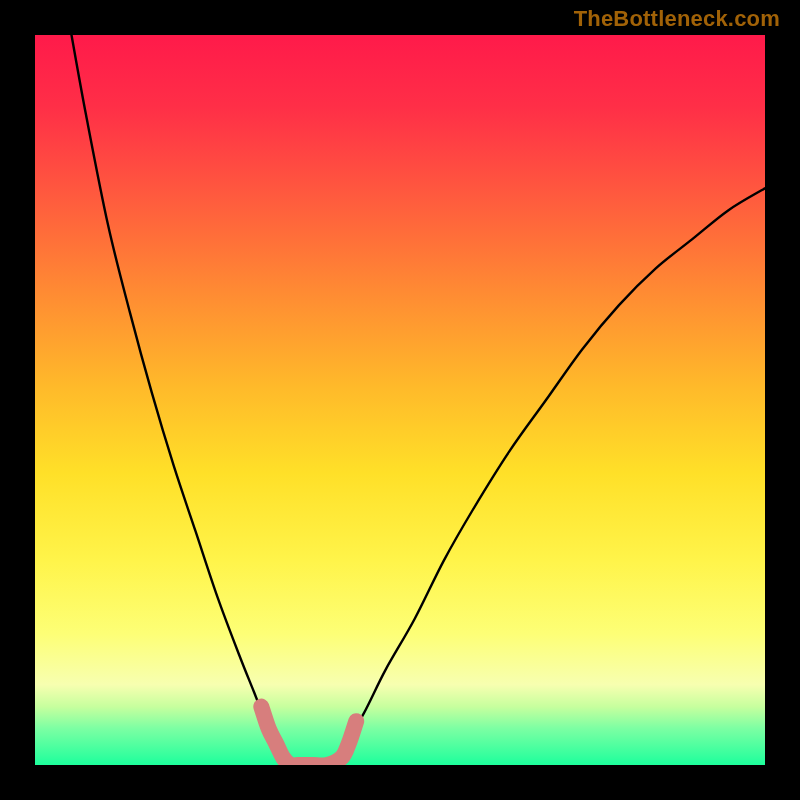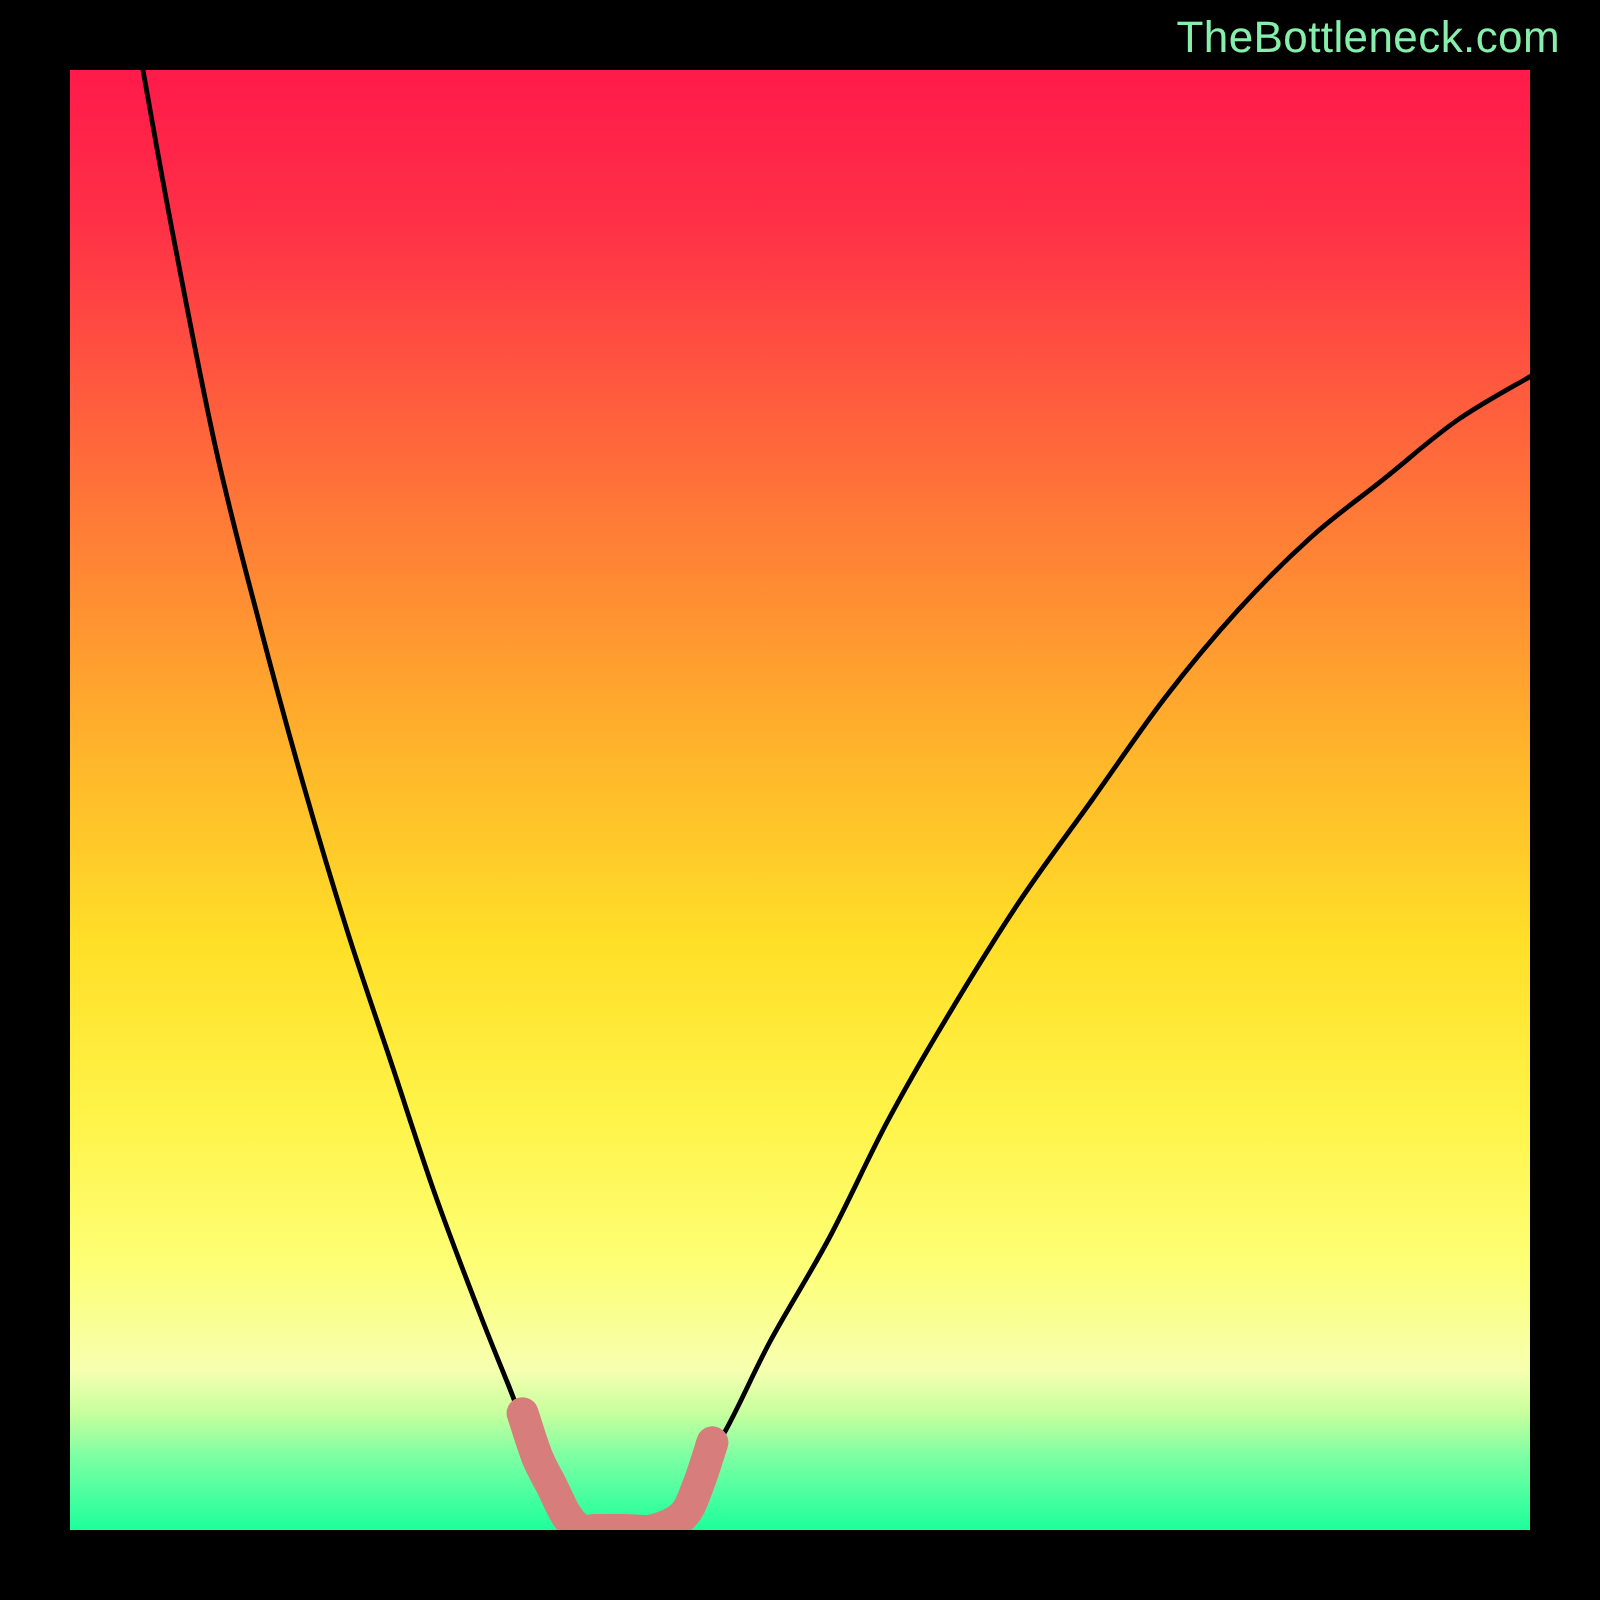--- a/index.html
+++ b/index.html
@@ -16,23 +16,23 @@
     top: 0;
     left: 0;
     width: 800px;
     height: 800px;
     background: #000;
   }
   .watermark {
     position: absolute;
     top: 6px;
     right: 20px;
-    color: #86efac;
+    color: #a16207;
     font-size: 22px;
-    font-weight: 400;
+    font-weight: 700;
     letter-spacing: 0.2px;
     z-index: 50;
   }
   svg.plot {
     position: absolute;
     top: 0;
     left: 0;
     width: 800px;
     height: 800px;
     display: block;

